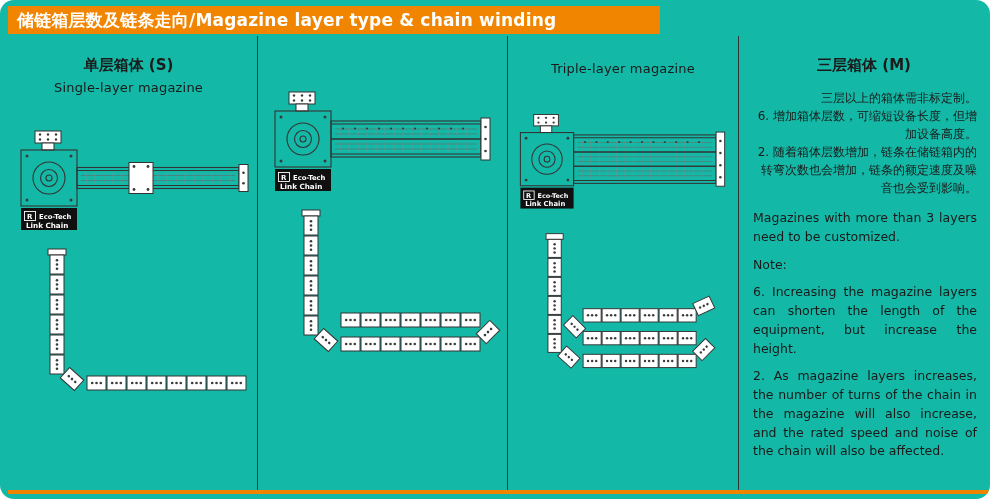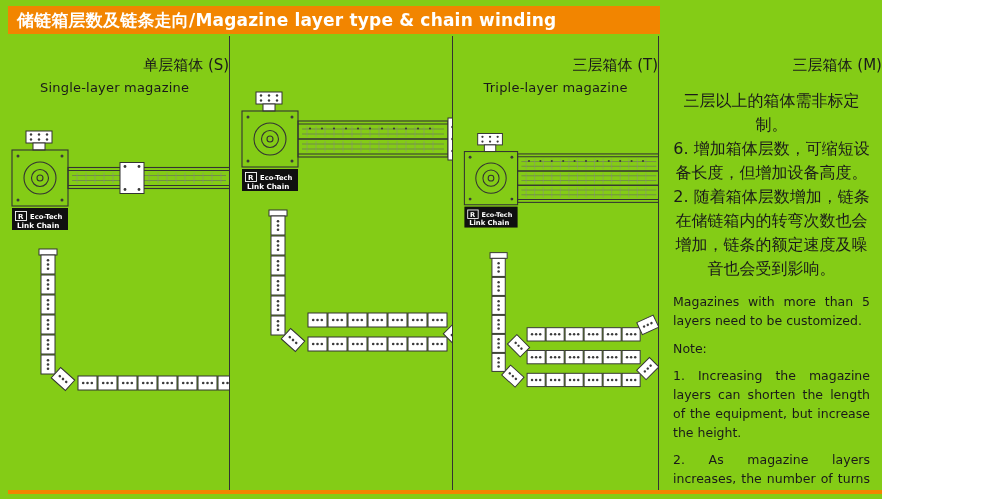--- a/index.html
+++ b/index.html
@@ -3,40 +3,40 @@
 <meta charset="utf-8">
 <style>
   :root{ --accent:#F28500; --ink:#1a1a1a; --line:#333; }
   *{margin:0;padding:0;box-sizing:border-box;}
   html,body{background:#fff;}
   body{
     width:990px;height:499px;
     font-family:"DejaVu Sans","Liberation Sans",sans-serif;
     color:var(--ink);
   }
-  .page{position:relative;width:882px;height:499px;background:#84cc16;overflow:hidden;}
+  .page{position:relative;width:990px;height:499px;background:#14b8a6;overflow:hidden;border-radius:14px;}
   .header-bar{
     position:absolute;top:6px;left:8px;width:652px;height:28px;
     background:var(--accent);color:#fff;
     font-size:17px;font-weight:bold;line-height:28px;padding-left:9px;
     letter-spacing:.2px;white-space:nowrap;overflow:hidden;
   }
   .content{position:absolute;top:36px;left:0;right:0;bottom:6px;display:flex;}
   .divider{width:1px;background:var(--line);}
   .col{position:relative;padding-top:20px;overflow:hidden;}
   .col-1{width:257px;}
   .col-2{width:249px;}
   .col-3{width:230px;}
   .col-4{width:250px;}
-  .title-cn{text-align:right;font-size:15px;font-weight:normal;color:var(--ink);}
+  .title-cn{text-align:center;font-size:15px;font-weight:bold;color:var(--ink);}
   .title-en{text-align:center;font-size:13px;font-weight:normal;margin-top:5px;color:var(--ink);letter-spacing:.2px;}
   svg.assembly{display:block;margin:30px auto 0;}
   svg.winding{display:block;margin:10px auto 0;}
   .notes{padding:14px 12px 0 14px;}
-  .notes-cn p{font-size:16px;line-height:1.5;text-align:center;}
+  .notes-cn p{font-size:12px;line-height:1.5;text-align:right;}
   .notes-en{margin-top:12px;}
   .notes-en p{font-size:12.5px;line-height:1.5;text-align:justify;margin-bottom:9px;}
   .bottom-rule{position:absolute;left:8px;right:0;bottom:5px;height:4px;background:var(--accent);}
   
   .ln{fill:none;stroke:var(--line);stroke-width:1.1;}
   .lk{fill:#fff;stroke:var(--line);stroke-width:1;}
   .dot{fill:#3a3a3a;stroke:none;}
   .tick{stroke:#8a8a8a;stroke-width:.5;}
   .thin{stroke:#666;stroke-width:.6;fill:none;}
   .logot{fill:#fff;font-family:"DejaVu Sans","Liberation Sans",sans-serif;font-weight:bold;}
@@ -348,21 +348,20 @@
             <circle cx="-4.3" cy="0" r="1.3" class="dot"></circle>
             <circle cx="0" cy="0" r="1.3" class="dot"></circle>
             <circle cx="4.3" cy="0" r="1.3" class="dot"></circle>
           </g>
         </svg>
     </section>
 
     <div class="divider"></div>
 
     <section class="col col-3">
-      <h3 class="title-cn">三层箱体 (T)</h3>
       <h4 class="title-en">Triple-layer magazine</h4>
       <svg class="assembly" width="228" height="112" viewBox="0 0 240 112">
           <rect x="26" y="6" width="26" height="12" class="lk"></rect>
           <circle cx="31" cy="9.5" r="1.2" class="dot"></circle>
           <circle cx="39" cy="9.5" r="1.2" class="dot"></circle>
           <circle cx="47" cy="9.5" r="1.2" class="dot"></circle>
           <circle cx="31" cy="14.5" r="1.2" class="dot"></circle>
           <circle cx="39" cy="14.5" r="1.2" class="dot"></circle>
           <circle cx="47" cy="14.5" r="1.2" class="dot"></circle>
           <rect x="33" y="18" width="12" height="7" class="lk"></rect>
@@ -583,23 +582,23 @@
 
     <section class="col col-4">
       <h3 class="title-cn">三层箱体 (M)</h3>
       <div class="notes">
         <div class="notes-cn">
           <p>三层以上的箱体需非标定制。</p>
           <p>6. 增加箱体层数，可缩短设备长度，但增加设备高度。</p>
           <p>2. 随着箱体层数增加，链条在储链箱内的转弯次数也会增加，链条的额定速度及噪音也会受到影响。</p>
         </div>
         <div class="notes-en">
-          <p>Magazines with more than 5 layers need to be customized.</p>
+          <p>Magazines with more than 3 layers need to be customized.</p>
           <p>Note:</p>
-          <p>1. Increasing the magazine layers can shorten the length of the equipment, but increase the height.</p>
+          <p>6. Increasing the magazine layers can shorten the length of the equipment, but increase the height.</p>
           <p>2. As magazine layers increases, the number of turns of the chain in the magazine will also increase, and the rated speed and noise of the chain will also be affected.</p>
         </div>
       </div>
     </section>
 
   </div>
 
   <div class="bottom-rule"></div>
 </div>
 

